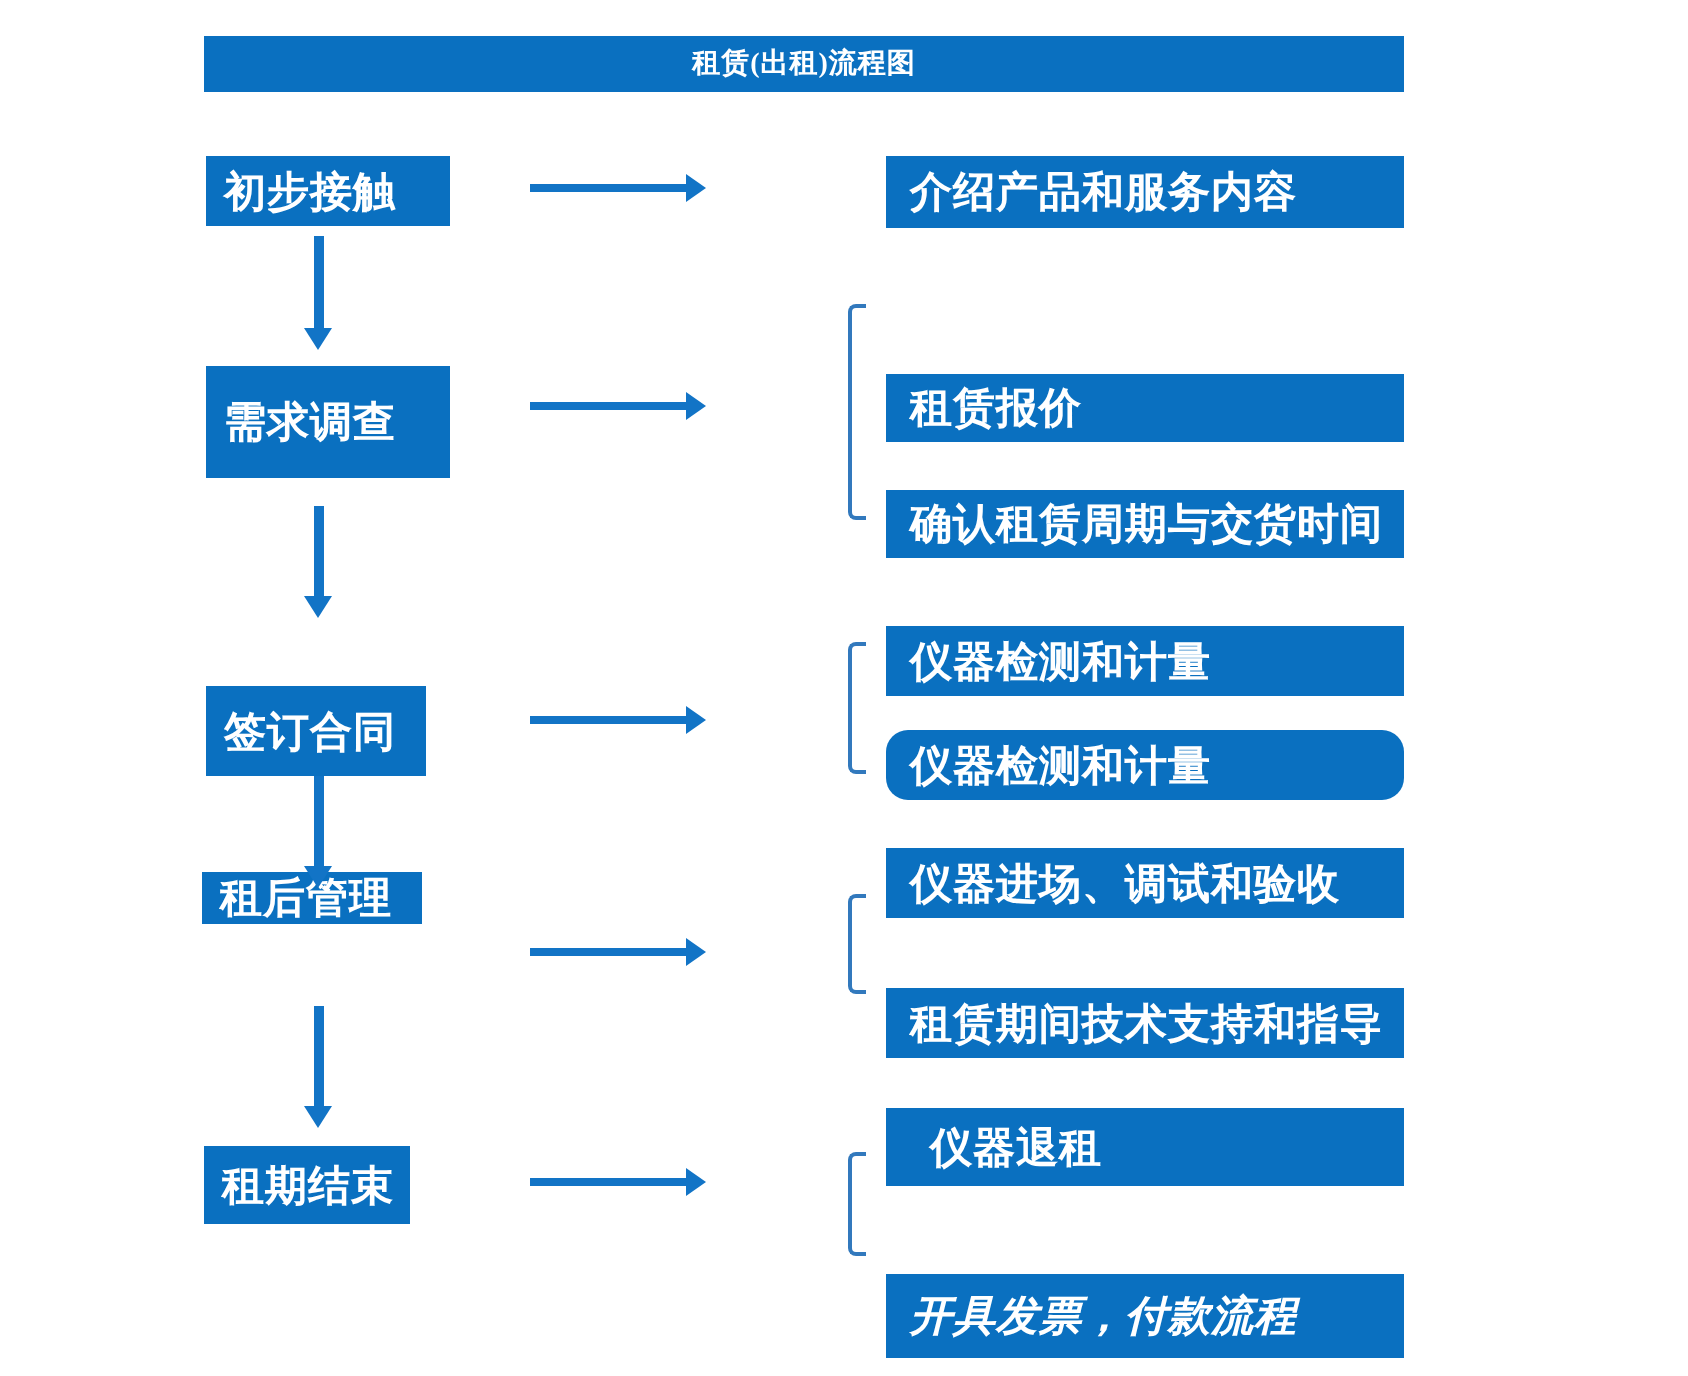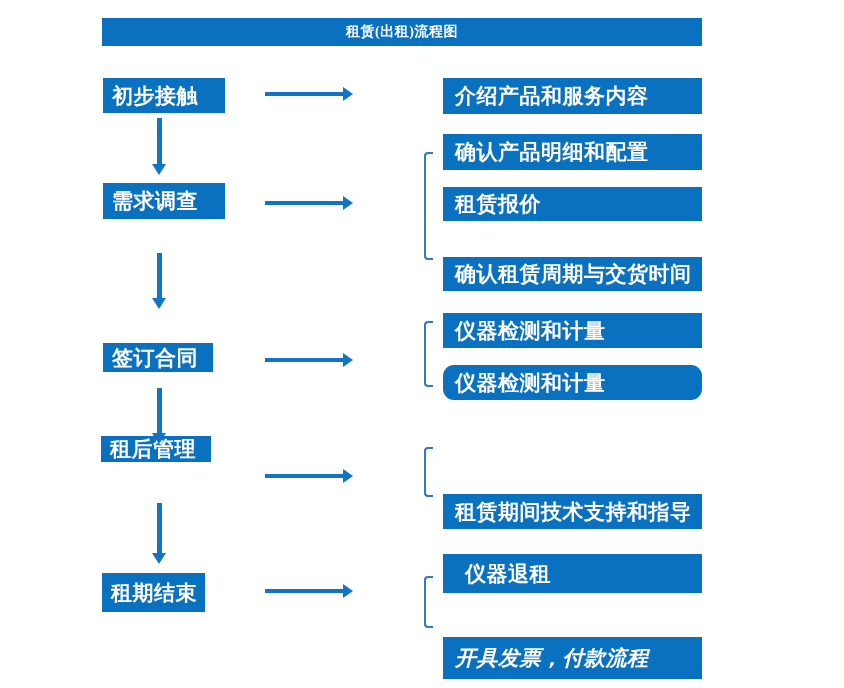--- a/index.html
+++ b/index.html
@@ -71,22 +71,22 @@
   }
 </style>
 </head>
 <body>
 
 <div id="canvas">
 
   <div class="banner">租赁(出租)流程图</div>
 
   <div class="box step-box" style="left:103px; top:78px;  width:122px; height:35px;">初步接触</div>
-  <div class="box step-box" style="left:103px; top:183px; width:122px; height:36px;">需求调查</div>
-  <div class="box step-box" style="left:103px; top:343px; width:110px; height:29px;text-align:right;">签订合同</div>
+  <div class="box step-box" style="left:103px; top:183px; width:122px; height:56px;">需求调查</div>
+  <div class="box step-box" style="left:103px; top:343px; width:110px; height:45px;text-align:right;">签订合同</div>
   <div class="box step-box" style="left:101px; top:436px; width:110px; height:26px;">租后管理</div>
   <div class="box step-box" style="left:102px; top:573px; width:103px; height:39px;">租期结束</div>
 
   <div class="v-arrow" style="top:118px; height:46px;"></div>
   <div class="v-arrow" style="top:253px; height:45px;"></div>
   <div class="v-arrow" style="top:388px; height:45px;"></div>
   <div class="v-arrow" style="top:503px; height:50px;"></div>
 
   <div class="h-arrow" style="top:92px;"></div>
   <div class="h-arrow" style="top:201px;"></div>
@@ -94,25 +94,25 @@
   <div class="h-arrow" style="top:474px;"></div>
   <div class="h-arrow" style="top:589px;"></div>
 
   <div class="bracket" style="top:152px; height:108px;"></div>
   <div class="bracket" style="top:321px; height:66px;"></div>
   <div class="bracket" style="top:447px; height:50px;"></div>
   <div class="bracket" style="top:576px; height:52px;"></div>
 
   <div class="box detail-box" style="top:78px;  height:36px;">介绍产品和服务内容</div>
 
-  <div class="box detail-box" style="top:134px; height:36px;">确认产品明细和配置</div>
   <div class="box detail-box" style="top:187px; height:34px;font-family:Liberation Mono, monospace;">租赁报价</div>
-  <div class="box detail-box" style="top:245px; height:34px;margin-top:12px;">确认租赁周期与交货时间</div>
+  <div class="box detail-box" style="top:245px; height:34px;">确认租赁周期与交货时间</div>
 
   <div class="box detail-box" style="top:313px; height:35px;">仪器检测和计量</div>
   <div class="box detail-box" style="top:365px; height:35px;border-radius:11px;">仪器检测和计量</div>
 
+  <div class="box detail-box" style="top:424px; height:35px;">仪器进场、调试和验收</div>
   <div class="box detail-box" style="top:494px; height:35px;">租赁期间技术支持和指导</div>
 
   <div class="box detail-box" style="top:554px; height:39px;padding-left:22px;">仪器退租</div>
   <div class="box detail-box" style="top:637px; height:42px;font-style:italic;">开具发票，付款流程</div>
 
 </div>
 
 </body></html>

